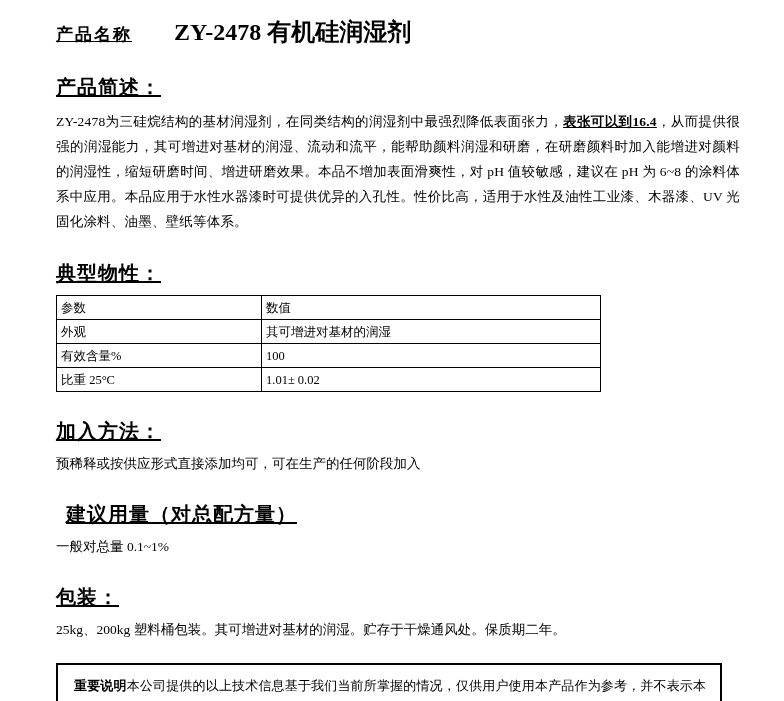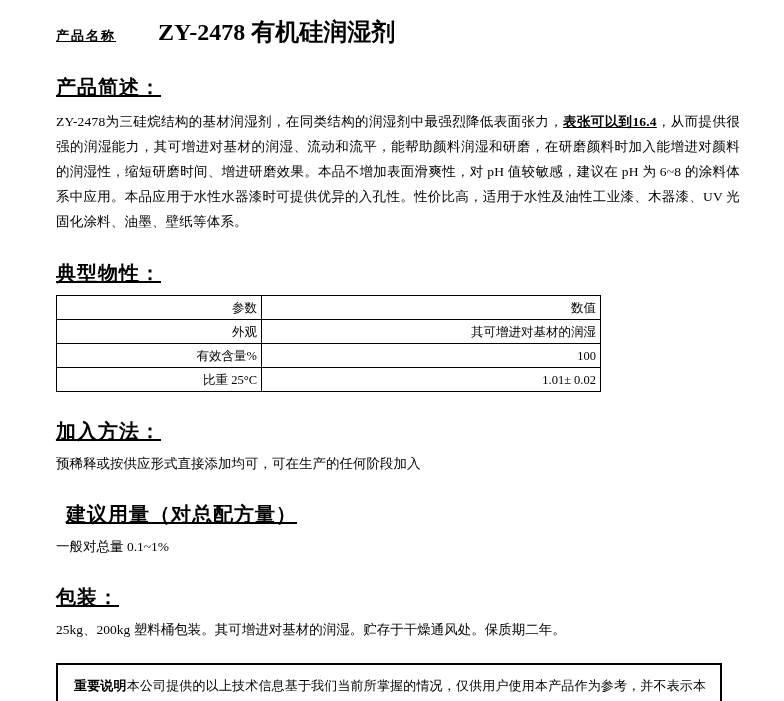--- a/index.html
+++ b/index.html
@@ -22,21 +22,21 @@
     height: 701px;
   }
 
   
   .title-row {
     display: flex;
     align-items: baseline;
     margin-top: 6px;
   }
   .title-label {
-    font-size: 13px;
+    font-size: 17px;
     font-weight: bold;
     text-decoration: underline;
     letter-spacing: 2px;
     white-space: nowrap;
   }
   .title-main {
     font-size: 24px;
     font-weight: bold;
     margin-left: 42px;
     white-space: nowrap;
@@ -78,21 +78,20 @@
     margin-top: 6px;
     table-layout: fixed;
   }
   table.props td {
     border: 1px solid #000000;
     font-size: 12.5px;
     height: 21px;
     padding: 1px 4px;
     vertical-align: middle;
     line-height: 18px;
-    text-align: right;
   }
   table.props td.c1 { width: 196px; }
   table.props td.c2 { width: 330px; }
 
   
   .line {
     font-size: 13.5px;
     line-height: 22px;
     margin-top: 2px;
   }

